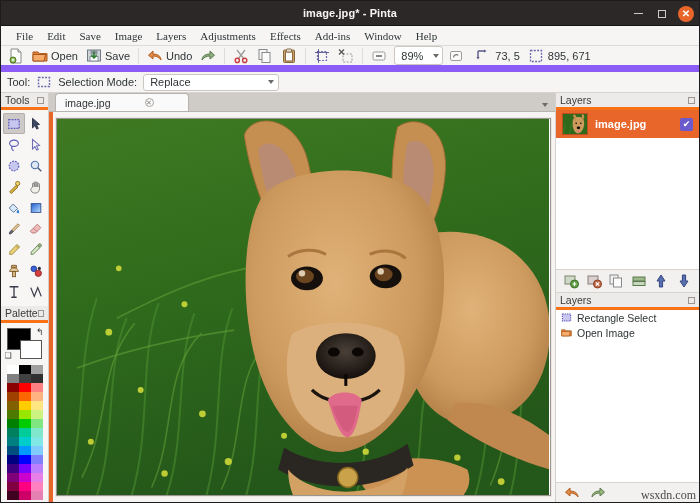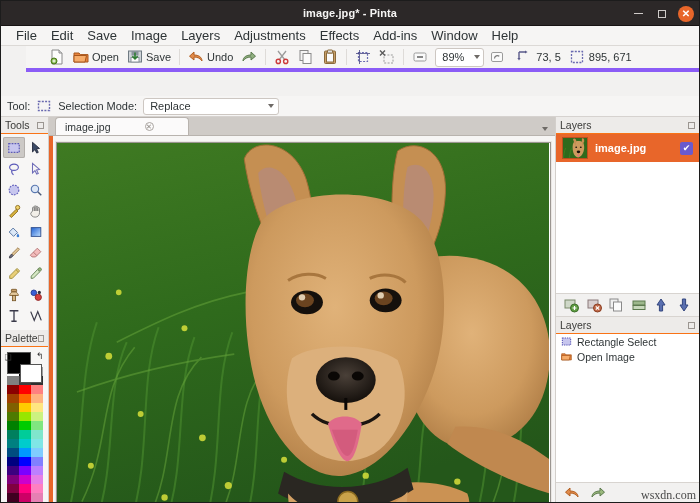--- a/index.html
+++ b/index.html
@@ -30,59 +30,59 @@
             justify-content: center; color: #d6d2d0; font-size: 11px; }
   .winbtn.close { background: #e8662a; border-radius: 50%; color: #fff;
                   font-size: 10px; font-weight: bold; }
   .minglyph { width: 9px; height: 1px; background: #cfcbc9; display:block; }
   .maxglyph { width: 8px; height: 8px; border: 1px solid #cfcbc9; display:block; }
 
   
   .menubar { height: 20px; flex: 0 0 20px; background: #f6f5f4;
              border-bottom: 1px solid #dcd9d6; display: flex;
              align-items: center; padding-left: 8px; gap: 0; }
-  .menuitem { padding: 2px 7px; color: #2e3436; font-size: 13px; cursor: default; }
+  .menuitem { padding: 2px 7px; color: #2e3436; font-size: 11px; cursor: default; font-family: Liberation Serif, serif; }
 
   
   .toolbar { height: 26px; flex: 0 0 26px; background: #f6f5f4;
-             border-bottom: 4px solid #8b5cf6;
-             display: flex; align-items: center; padding: 0 20px; gap: 2px; margin-left: 25px; }
+             border-bottom: 7px solid #8b5cf6;
+             display: flex; align-items: center; padding: 0 4px; gap: 2px; }
   .tb-btn { height: 22px; display: flex; align-items: center; gap: 3px;
             padding: 0 3px; border-radius: 3px; cursor: default; }
   .tb-label { font-size: 11px; color: #2e3436; }
   .tb-sep { width: 1px; height: 16px; background: #dedbd8; margin: 0 3px; }
   .ic { width: 16px; height: 16px; display: block; }
 
   .zoomcombo { display: flex; align-items: center; height: 19px;
                border: 1px solid #cdc7c2; border-radius: 3px; background: #fff;
                padding: 0 3px 0 6px; gap: 10px; margin-left: 2px; }
   .zoomcombo .zval { font-size: 11px; color: #2e3436; }
   .caret { width: 0; height: 0; border-left: 3.5px solid transparent;
            border-right: 3.5px solid transparent; border-top: 4px solid #6e6a66; }
   .coord { display: flex; align-items: center; gap: 4px; margin-left: 6px; }
   .coord .ctxt { font-size: 11px; color: #2e3436; }
 
   
   .toolopts { height: 21px; flex: 0 0 21px; background: #f6f5f4;
               border-bottom: 1px solid #d6d2cf;
-              display: flex; align-items: center; padding: 0 6px; gap: 6px; margin-top: 24px; }
+              display: flex; align-items: center; padding: 0 6px; gap: 6px; }
   .toolopts .lbl { font-size: 11px; color: #2e3436; }
   .selcombo { display: flex; align-items: center; justify-content: space-between;
               width: 136px; height: 17px; background: #fff;
               border: 1px solid #cdc7c2; border-radius: 3px; padding: 0 4px 0 6px; }
   .selcombo span { font-size: 11px; color: #2e3436; }
 
   
   .body { flex: 1 1 auto; display: flex; min-height: 0; background: #f2f1f0; }
 
   
   .leftdock { width: 48px; flex: 0 0 48px; display: flex; flex-direction: column;
               background: #f2f1f0; border-right: 1px solid #d3cfcb; }
   .panelhdr { height: 17px; flex: 0 0 17px; background: #edebe9;
-              border-bottom: 1px solid #f97316; display: flex; align-items: center;
+              border-bottom: 3px solid #f97316; display: flex; align-items: center;
               justify-content: space-between; padding: 0 4px; }
   .panelhdr .ptitle { font-size: 10.5px; color: #3a3a38; font-weight: normal; }
   .pmin { width: 7px; height: 7px; border: 1px solid #9b9691; }
   .toolgrid { display: grid; grid-template-columns: 22px 22px; justify-content: center;
               padding: 3px 0 4px 0; background: #f7f6f5; }
   .tcell { width: 22px; height: 21px; display: flex; align-items: center;
            justify-content: center; border-radius: 2px; cursor: default; }
   .tcell.active { background: #ccc9c6; box-shadow: inset 0 0 0 1px #b3afab; }
 
   .palettebox { flex: 1 1 auto; background: #f7f6f5; display: flex;

